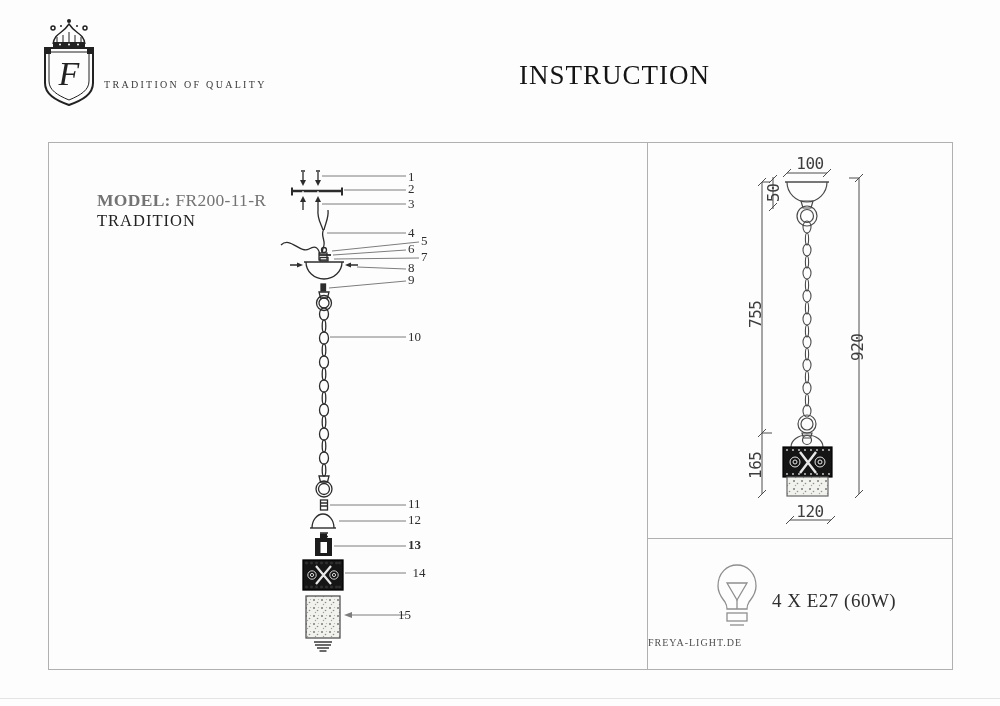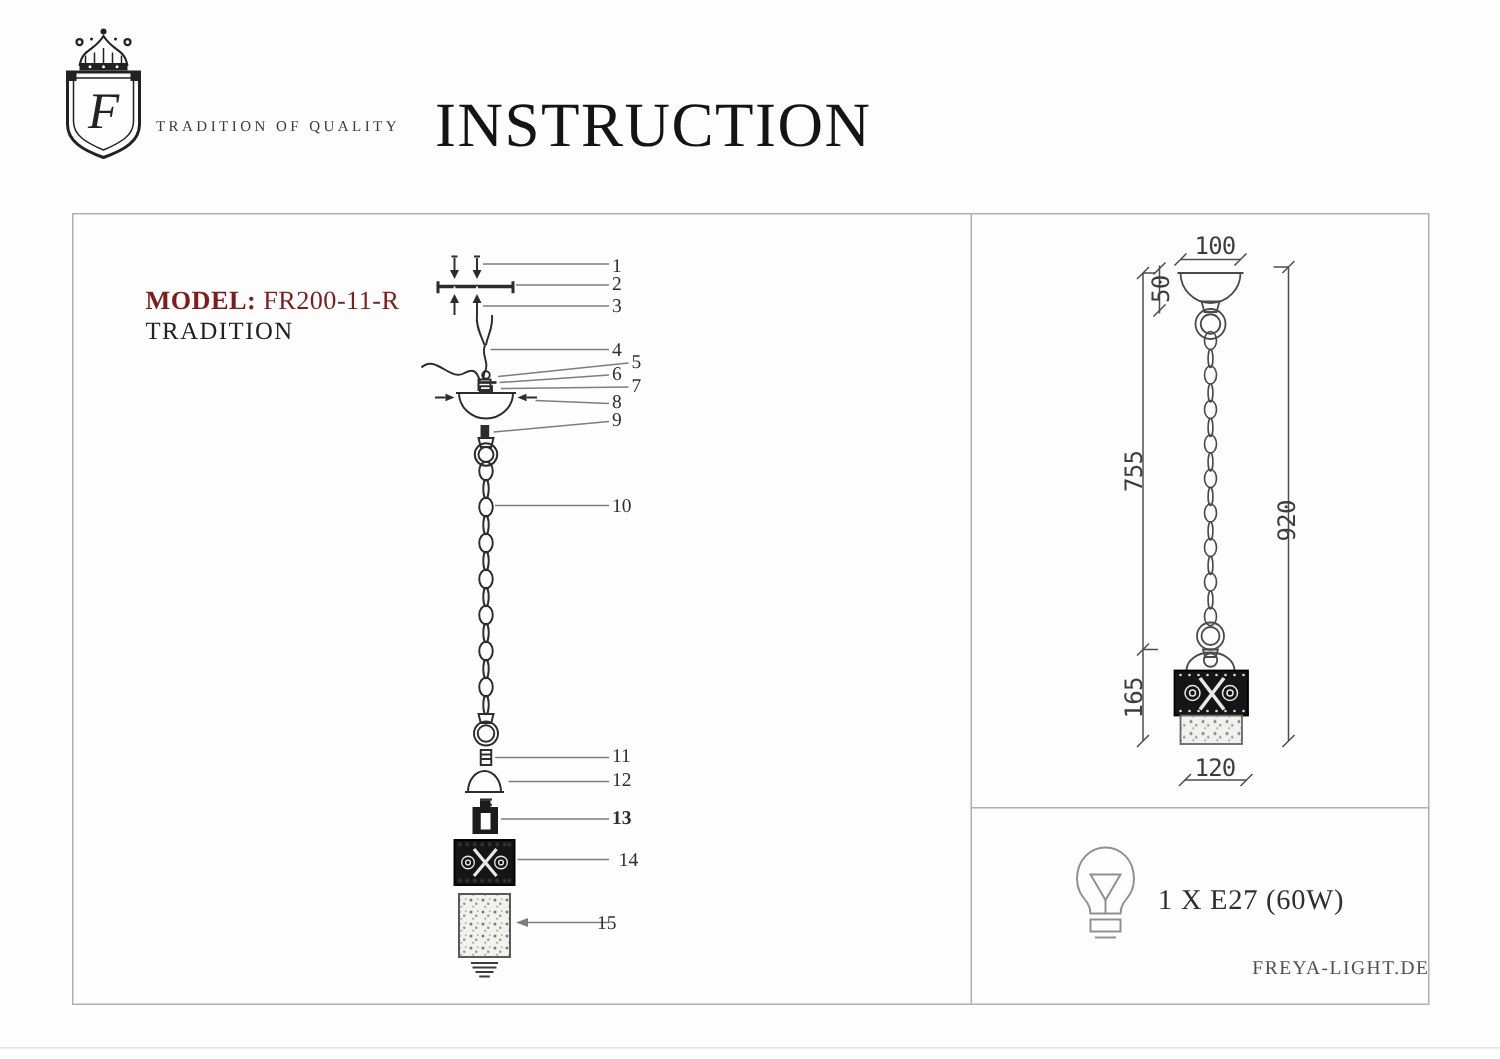--- a/index.html
+++ b/index.html
@@ -3,30 +3,30 @@
 <meta charset="utf-8">
 <style>
   html,body{margin:0;padding:0;background:#ffffff;}
   .page{position:relative;width:1000px;height:706px;background:#fdfdfd;overflow:hidden;
         font-family:"Liberation Serif",serif;color:#1a1a1a;}
   .abs{position:absolute;}
 
   
   .brand{left:101px;top:42px;font-size:34px;font-weight:bold;letter-spacing:7px;color:#1d1d1d;}
   .tagline{left:104px;top:79px;font-size:10px;letter-spacing:2.3px;color:#3a3a3a;}
-  .title{left:290px;top:60px;width:420px;text-align:left;font-size:42px;letter-spacing:1px;color:#141414;font-weight:normal;margin:0;}
+  .title{left:290px;top:60px;width:420px;text-align:right;font-size:27px;letter-spacing:1px;color:#141414;font-weight:normal;margin:0;}
 
   
   .frame{left:48px;top:142px;width:903px;height:526px;border:1px solid #b0b0b0;}
   .vdiv{left:647px;top:142px;width:1px;height:527px;background:#b0b0b0;}
   .hdiv{left:648px;top:538px;width:305px;height:1px;background:#b0b0b0;}
   .page-edge{left:0;top:698px;width:1000px;height:1px;background:#e4e4e4;}
 
   
-  .model-line1{left:97px;top:190px;font-size:17.5px;letter-spacing:0.3px;color:#7f1d1d;}
+  .model-line1{left:97px;top:190px;font-size:17.5px;letter-spacing:0.3px;color:#737373;}
   .model-line1 b{letter-spacing:0.3px;}
   .model-line2{left:97px;top:211px;font-size:16.5px;letter-spacing:1px;color:#222;}
 
   
   .pn{font-size:13px;line-height:14px;color:#2e2e2e;width:22px;}
   .pn1{left:408px;top:170px;} .pn2{left:408px;top:182px;} .pn3{left:408px;top:197px;}
   .pn4{left:408px;top:226px;} .pn5{left:421px;top:234px;} .pn6{left:408px;top:242px;}
   .pn7{left:421px;top:250px;} .pn8{left:408px;top:261px;} .pn9{left:408px;top:273px;}
   .pn10{left:408px;top:330px;font-family:Liberation Serif, serif;} .pn11{left:408px;top:497px;} .pn12{left:408px;top:513px;}
   .pn13{left:408px;top:538px;font-weight:bold;} .pn14{left:408px;top:566px;text-align:center;} .pn15{left:398px;top:608px;}
@@ -37,21 +37,21 @@
   .dim-100{left:780px;top:154px;}
   .dim-120{left:780px;top:502px;}
   .dim-v{transform:rotate(-90deg);transform-origin:top left;white-space:nowrap;}
   .dim-50{left:764px;top:202px;}
   .dim-755{left:746px;top:328px;}
   .dim-920{left:848px;top:361px;}
   .dim-165{left:746px;top:479px;}
 
   
   .spec-text{left:772px;top:590px;font-size:19px;letter-spacing:0.5px;color:#2f2f2f;}
-  .website{left:648px;top:637px;width:305px;text-align:right;font-size:13px;letter-spacing:1px;color:#4f4f4f;}
+  .website{left:648px;top:637px;width:305px;text-align:left;font-size:10px;letter-spacing:1px;color:#4f4f4f;}
 
   svg{display:block;}
 </style>
 </head>
 <body>
 
 <div class="page">
 
   <svg class="abs" style="left:40px;top:14px;" width="58" height="94" viewBox="0 0 58 94">
     <g stroke="#222" fill="none" stroke-width="1.5">
@@ -366,16 +366,16 @@
 
   <svg class="abs" style="left:712px;top:560px;" width="52" height="74" viewBox="0 0 52 74">
     <g stroke="#8f8f8f" stroke-width="1.3" fill="none">
       <path d="M6,26 C6,13 15,5 25,5 C35,5 44,13 44,26 C44,34 40,38 37,42 C35.5,44.5 35,46.5 35,49 L15,49 C15,46.5 14.5,44.5 13,42 C10,38 6,34 6,26 Z"></path>
       <path d="M15,23 L35,23 L25,40 Z"></path>
       <path d="M25,40 V49"></path>
       <rect x="15" y="53" width="20" height="8"></rect>
       <path d="M18,65 H32"></path>
     </g>
   </svg>
-  <div class="abs spec-text">1 X E27 (60W)</div>
+  <div class="abs spec-text">4 X E27 (60W)</div>
   <div class="abs website">FREYA-LIGHT.DE</div>
 
 </div>
 
 </body></html>

